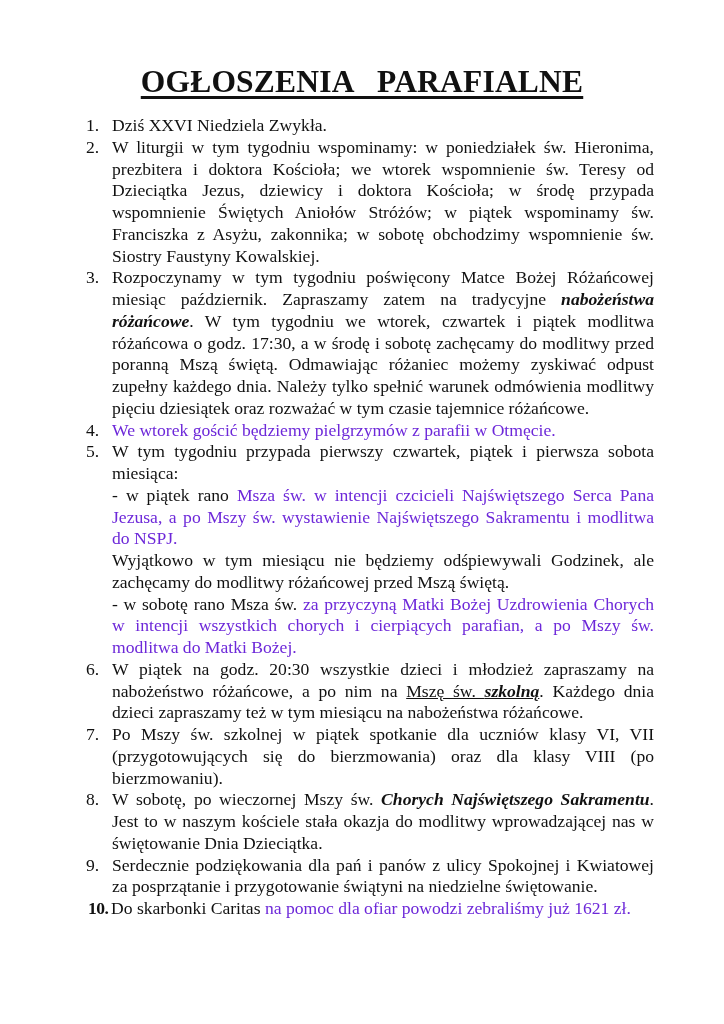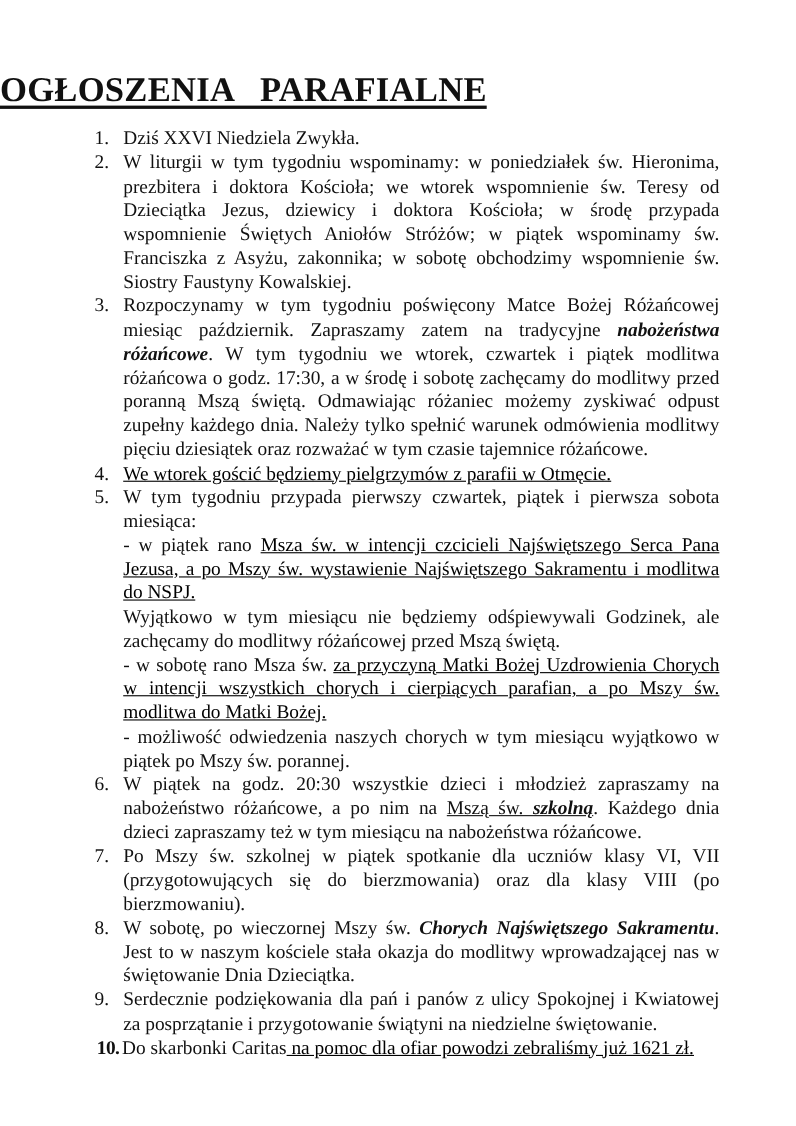--- a/index.html
+++ b/index.html
@@ -1,29 +1,29 @@
 <!DOCTYPE html>
 <html><head>
 <meta charset="utf-8">
 <style>
   html, body { margin: 0; padding: 0; background: #ffffff; }
   body { width: 724px; height: 1024px; position: relative; overflow: hidden;
          font-family: "Liberation Serif", serif; color: #111; }
-  .title { position: absolute; top: 64px; left: 0; width: 724px; 
+  .title { position: absolute; top: 64px; left: 0; width: 724px; text-align: center;
            font-weight: bold; font-size: 31.5px; letter-spacing: 0.2px;
            text-decoration: underline; text-decoration-thickness: 2.5px; text-underline-offset: 4px;
            white-space: pre; }
   .list { position: absolute; top: 115px; left: 86px; width: 568px;
           font-size: 17.6px; line-height: 21.75px; }
   .item { position: relative; padding-left: 26px; text-align: justify; }
   .item .num { position: absolute; left: 0; top: 0; }
   .item.ten { padding-left: 25px; }
   .item.ten .num { left: 2px; letter-spacing: -0.5px; font-weight: bold; }
   .item p { margin: 0; }
-  .dark { color: #000000; text-decoration: underline; }
+  .dark { color: #6d28d9; }
   .bi { font-style: italic; font-weight: bold; }
   .u { text-decoration: underline; }
 </style>
 </head>
 <body>
 
 <div>
   <div class="title">OGŁOSZENIA   PARAFIALNE</div>
   <div class="list" id="list">
       <div class="item">
@@ -41,25 +41,24 @@
       <div class="item">
         <span class="num">4.</span>
         <p><span class="dark">We wtorek gościć będziemy pielgrzymów z parafii w Otmęcie.</span></p>
       </div>
       <div class="item">
         <span class="num">5.</span>
         <p><span>W tym tygodniu przypada pierwszy czwartek, piątek i pierwsza sobota miesiąca:</span></p>
         <p><span>- w piątek rano </span><span class="dark">Msza św. w intencji czcicieli Najświętszego Serca Pana Jezusa, a po Mszy św. wystawienie Najświętszego Sakramentu i modlitwa do NSPJ.</span></p>
         <p><span>Wyjątkowo w tym miesiącu nie będziemy odśpiewywali </span><span class="i">Godzinek,</span><span> ale zachęcamy do modlitwy różańcowej przed Mszą świętą.</span></p>
         <p><span>- w sobotę rano Msza św. </span><span class="dark">za przyczyną Matki Bożej Uzdrowienia Chorych w intencji wszystkich chorych i cierpiących parafian, a po Mszy św. modlitwa do Matki Bożej.</span></p>
-        <p><span>- możliwość odwiedzenia naszych chorych w tym miesiącu wyjątkowo w piątek po Mszy św. porannej.</span></p>
       </div>
       <div class="item">
         <span class="num">6.</span>
-        <p><span>W piątek na godz. 20:30 wszystkie dzieci i młodzież zapraszamy na </span><span class="i">nabożeństwo różańcowe</span><span>, a po nim na </span><span class="u">Mszą św. </span><span class="bi u">szkolną</span><span>. Każdego dnia dzieci zapraszamy też w tym miesiącu na </span><span class="i">nabożeństwa różańcowe</span><span>.</span></p>
+        <p><span>W piątek na godz. 20:30 wszystkie dzieci i młodzież zapraszamy na </span><span class="i">nabożeństwo różańcowe</span><span>, a po nim na </span><span class="u">Mszę św. </span><span class="bi u">szkolną</span><span>. Każdego dnia dzieci zapraszamy też w tym miesiącu na </span><span class="i">nabożeństwa różańcowe</span><span>.</span></p>
       </div>
       <div class="item">
         <span class="num">7.</span>
         <p><span>Po Mszy św. szkolnej w piątek spotkanie dla uczniów klasy VI, VII (przygotowujących się do bierzmowania) oraz dla klasy VIII (po bierzmowaniu).</span></p>
       </div>
       <div class="item">
         <span class="num">8.</span>
         <p><span>W sobotę, po wieczornej Mszy św. </span><span class="bi">Chorych Najświętszego Sakramentu</span><span>. Jest to w naszym kościele stała okazja do modlitwy wprowadzającej nas w świętowanie </span><span class="i">Dnia Dzieciątka</span><span>.</span></p>
       </div>
       <div class="item">

